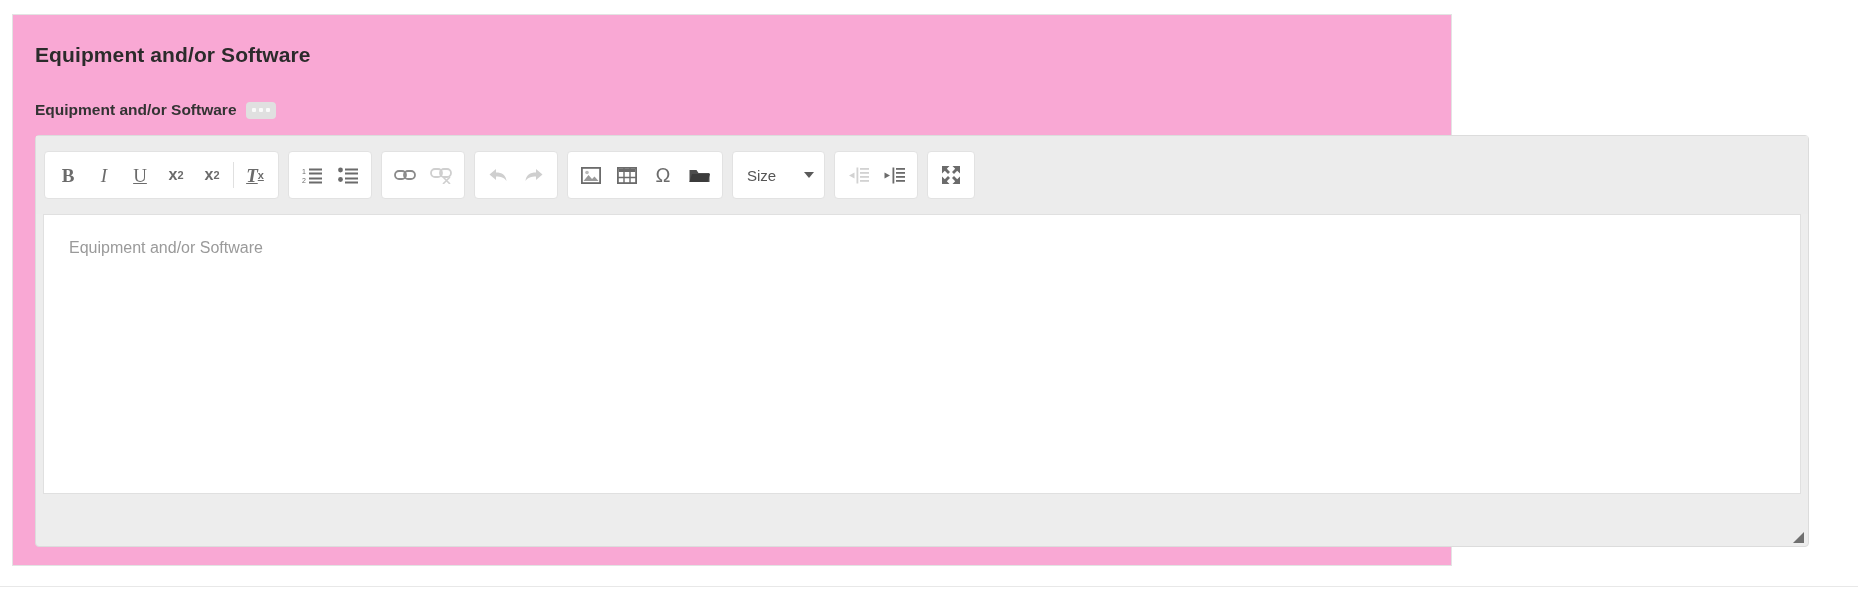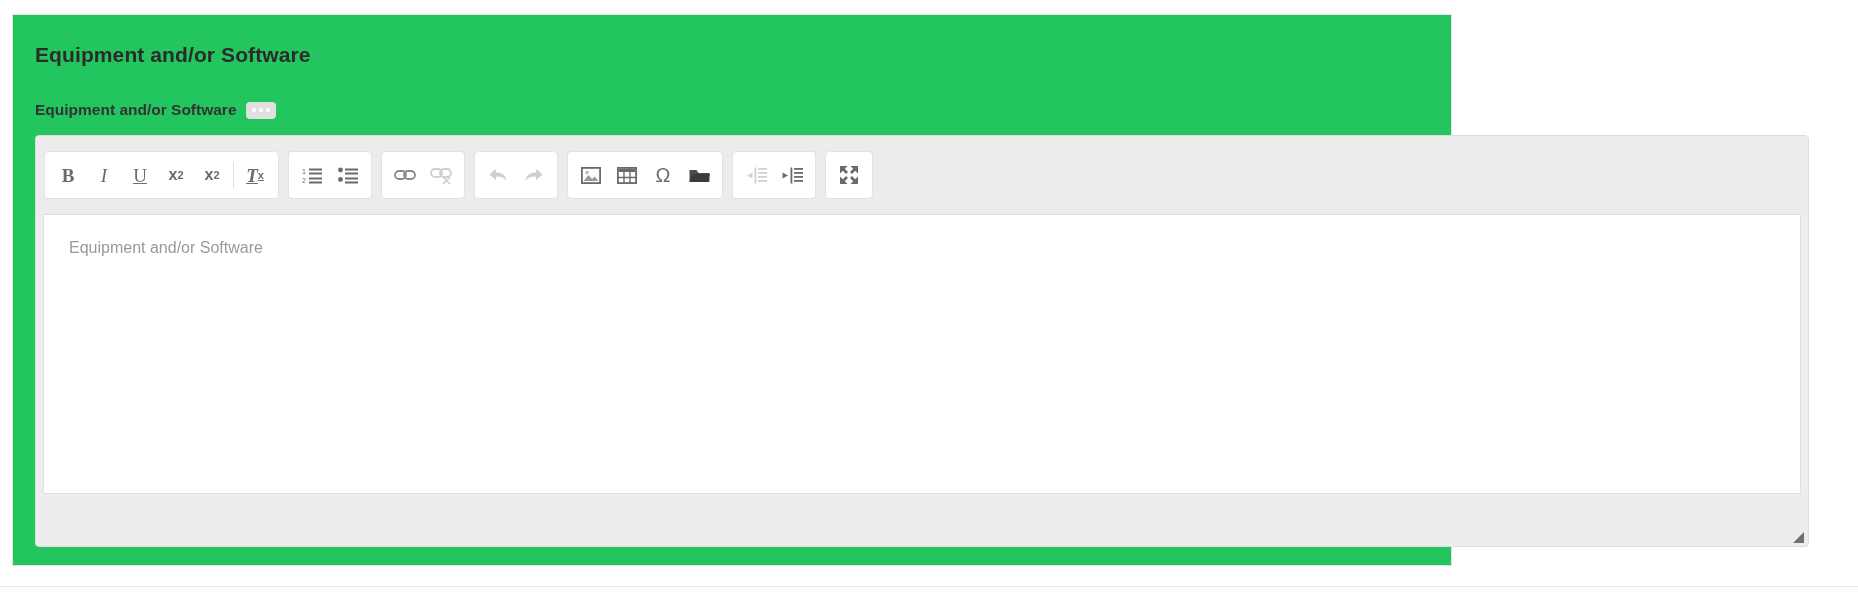--- a/index.html
+++ b/index.html
@@ -13,21 +13,21 @@
   }
 
   
   .panel {
     position: absolute;
     left: 12px;
     top: 14px;
     width: 1440px;
     height: 552px;
     box-sizing: border-box;
-    background: #22c55e;
+    background: #f9a8d4;
     border: 1px solid #e3e3e3;
     border-radius: 0;
   }
 
   .panel-title {
     position: absolute;
     left: 22px;
     top: 28px;
     font-size: 21px;
     font-weight: bold;
@@ -319,20 +319,24 @@
         <div class="tbtn">
           <span>
             <svg width="21" height="17" viewBox="0 0 21 17">
               <path d="M0.5 3 L0.5 15 L20.5 15 L20.5 6 L9.5 6 L7.5 3 Z" fill="#4d4d4d"></path>
               <path d="M3 7 L21 7 L18.5 15 L0.5 15 Z" fill="#3b3b3b"></path>
             </svg>
           </span>
         </div>
       </div>
 
+      <div class="size-group">
+        <span class="size-label">Size</span>
+        <span class="caret"></span>
+      </div>
 
       <div class="tgroup">
         <div class="tbtn dim">
           <span>
             <svg width="22" height="17" viewBox="0 0 22 17">
               <rect x="9.5" y="0.5" width="1.8" height="16" fill="#d2d2d2"></rect>
               <rect x="13" y="1" width="9" height="1.8" fill="#d2d2d2"></rect>
               <rect x="13" y="5" width="9" height="1.8" fill="#d2d2d2"></rect>
               <rect x="13" y="9" width="9" height="1.8" fill="#d2d2d2"></rect>
               <rect x="13" y="13" width="9" height="1.8" fill="#d2d2d2"></rect>

